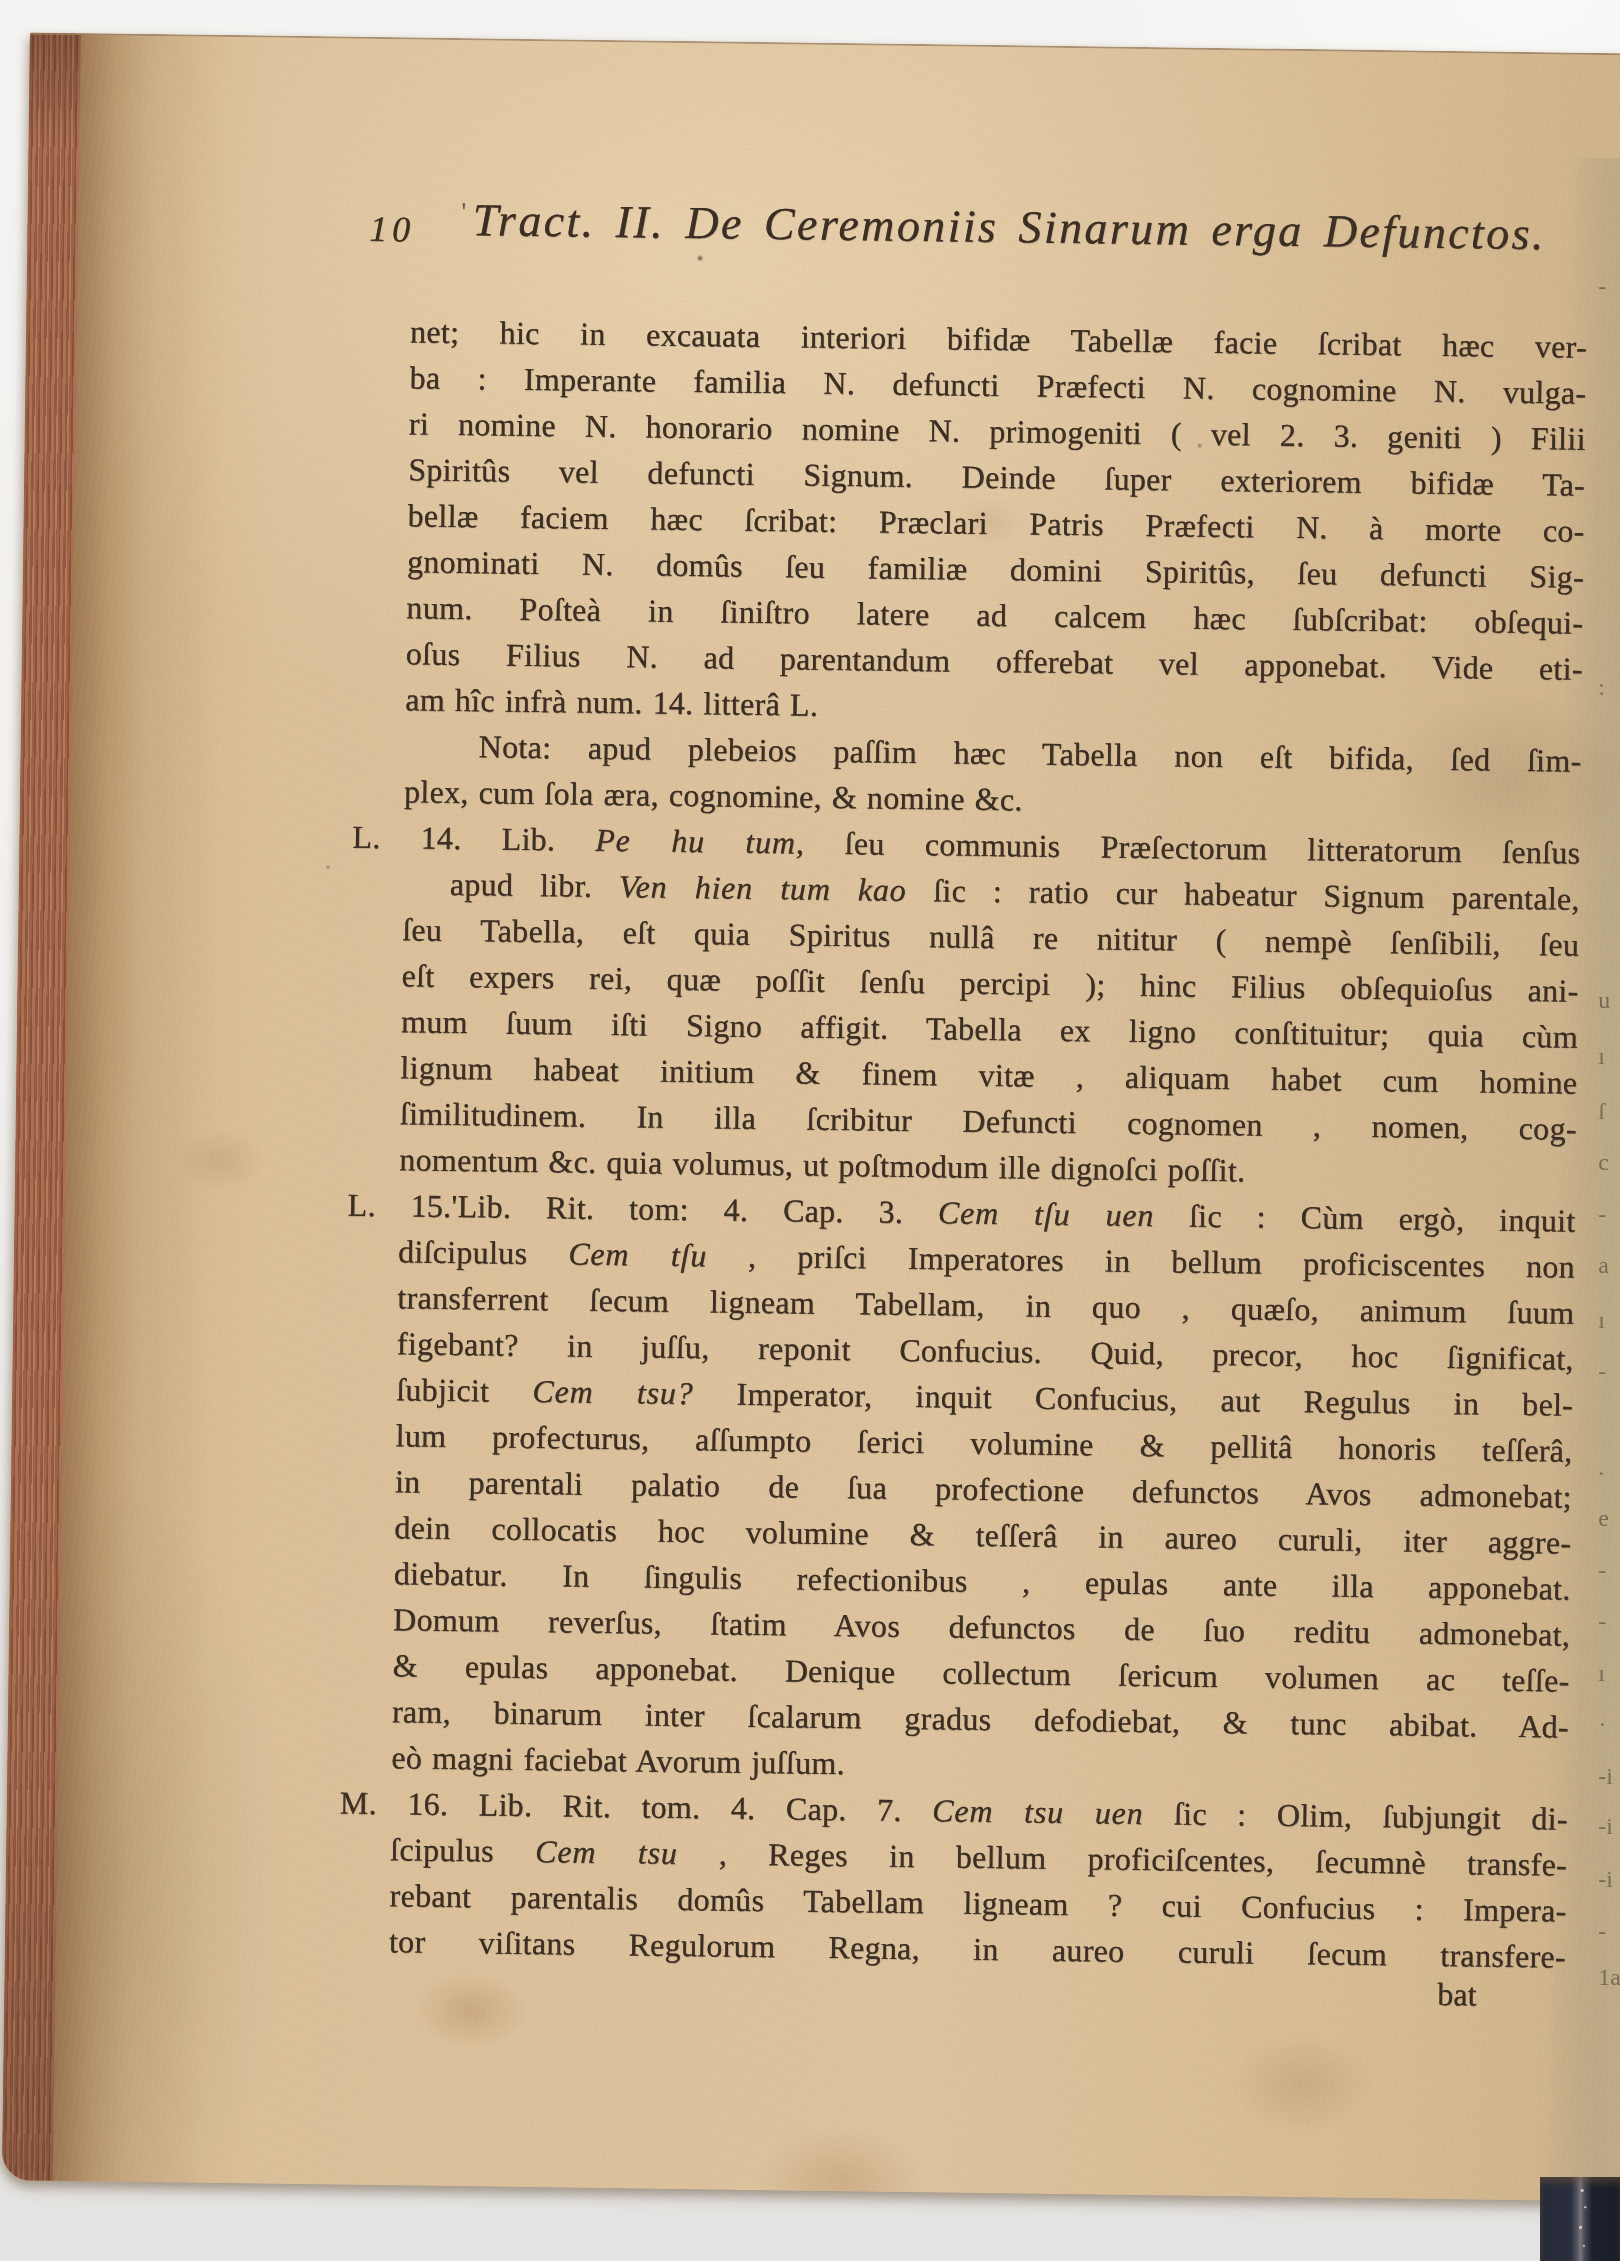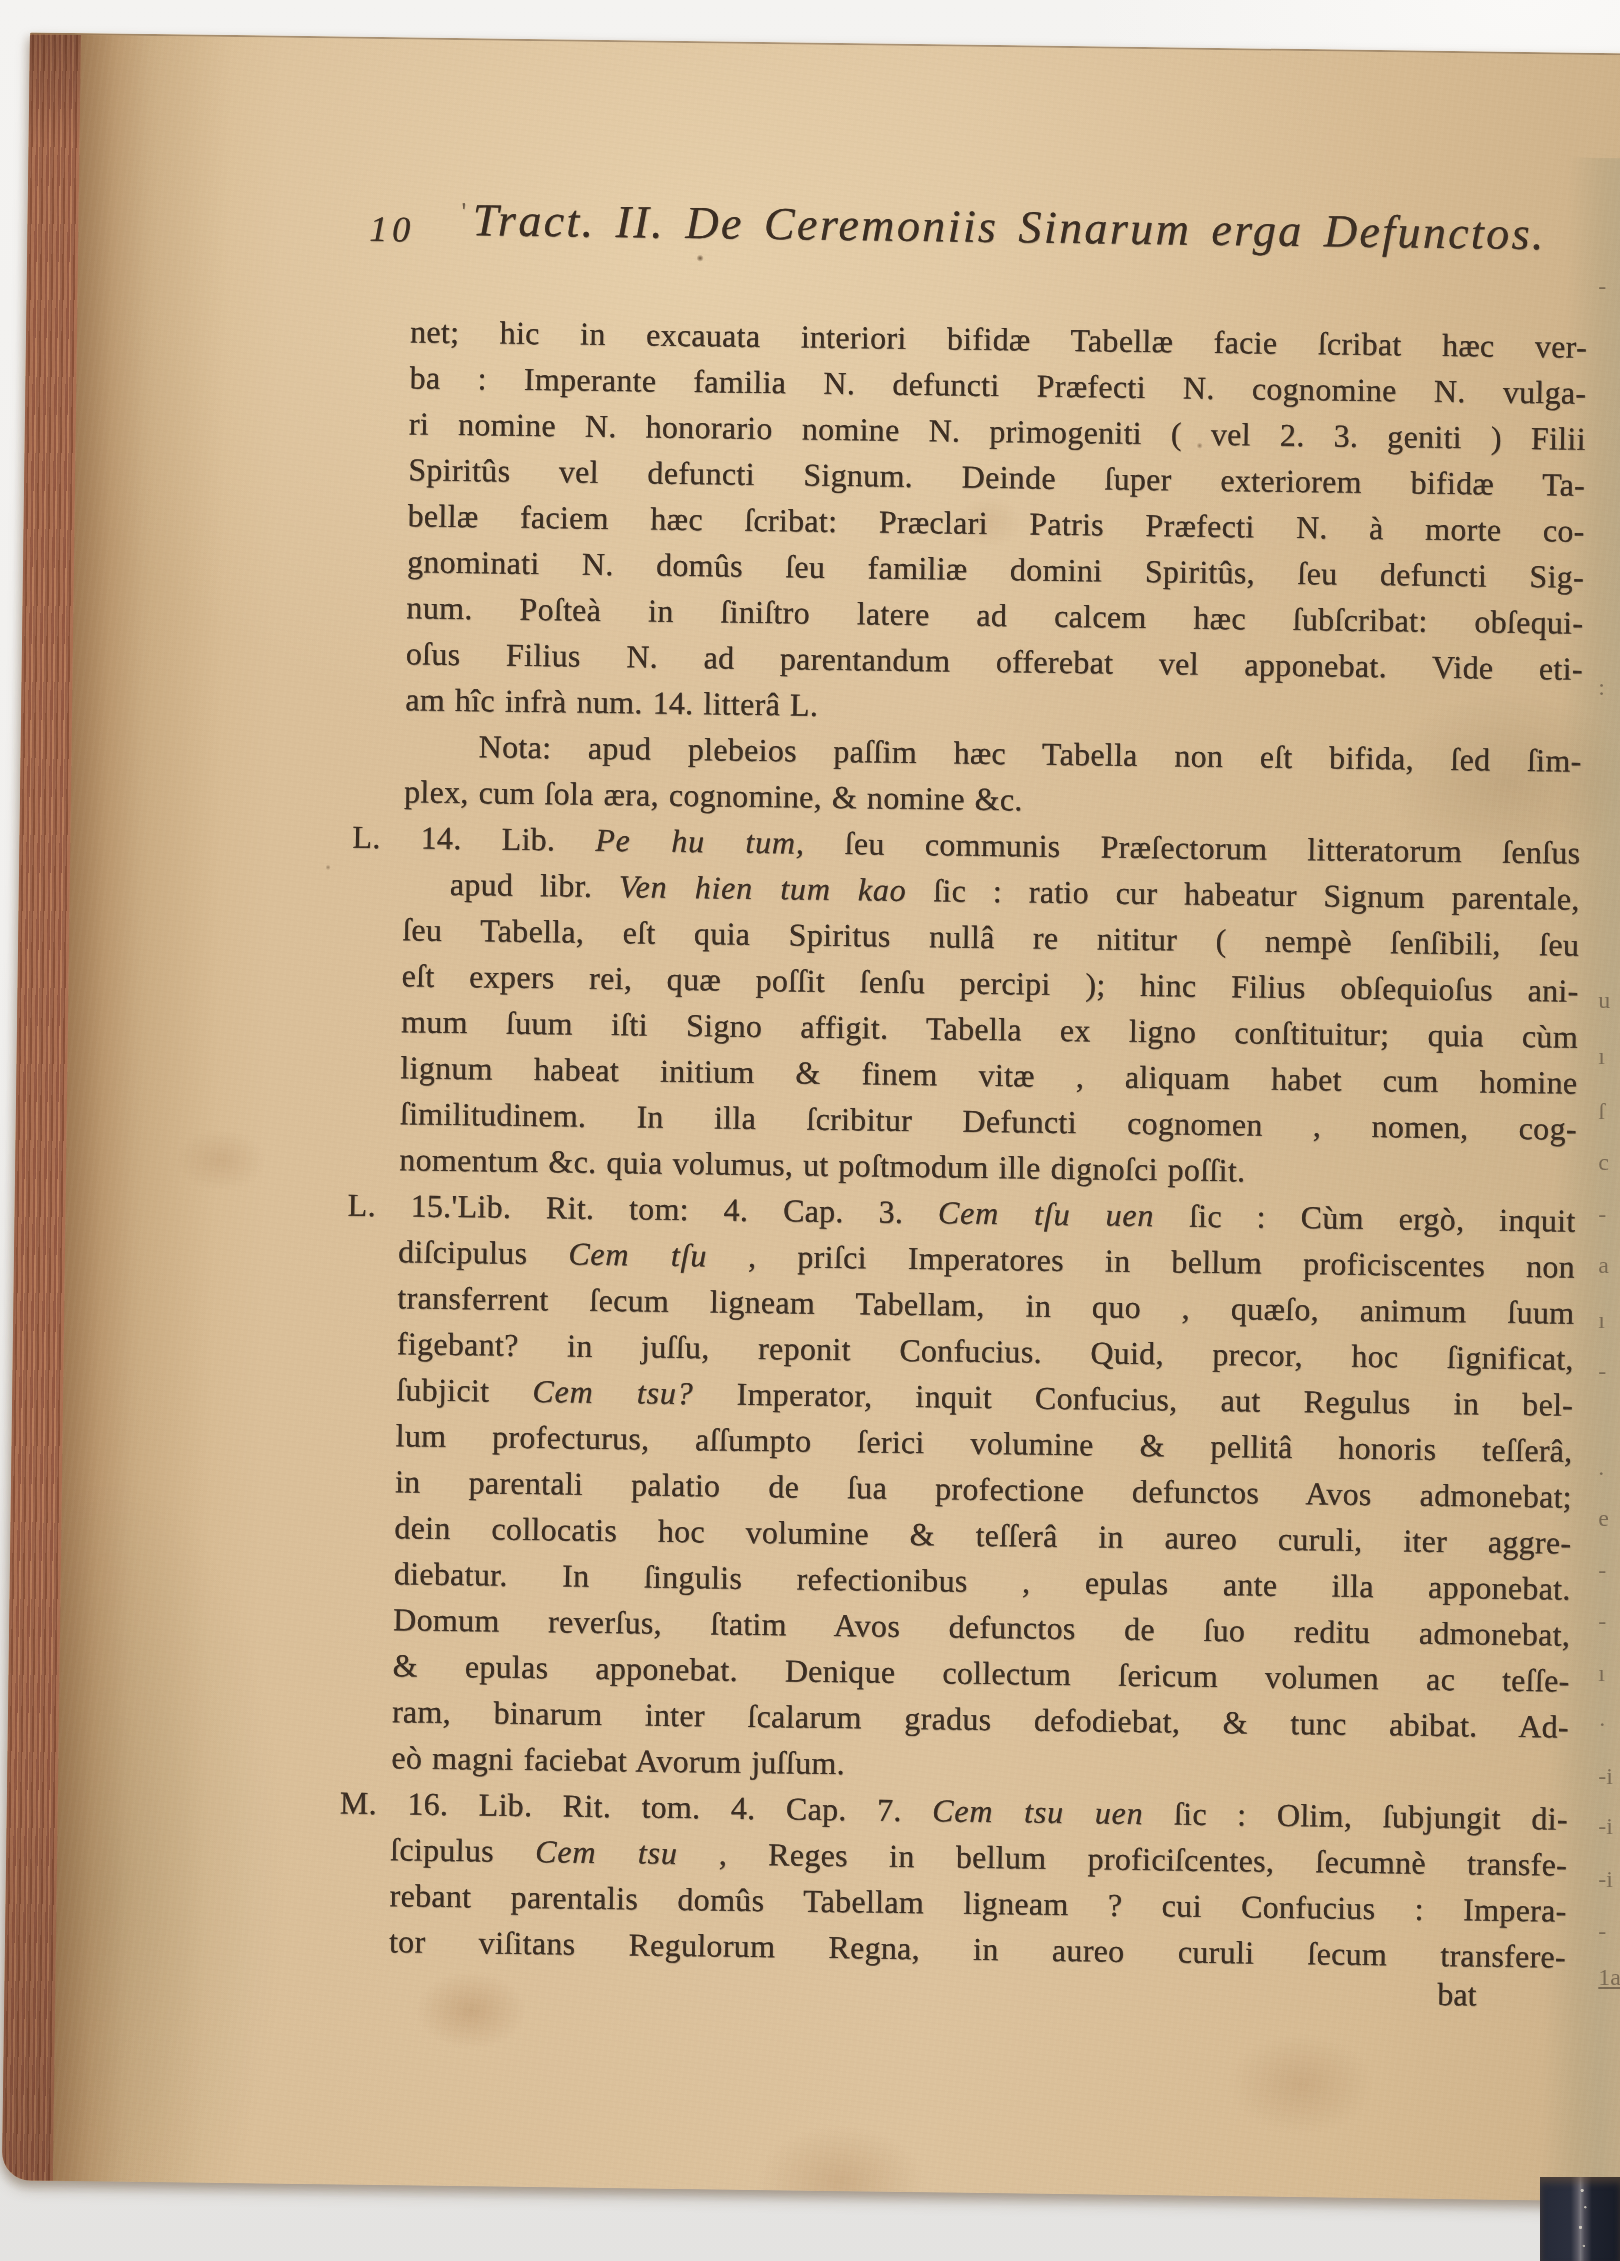--- a/index.html
+++ b/index.html
@@ -159,17 +159,17 @@
       <span class="edge-mark" style="top: 1454px;">.</span>
       <span class="edge-mark" style="top: 1505px;">e</span>
       <span class="edge-mark" style="top: 1557px;">-</span>
       <span class="edge-mark" style="top: 1608px;">-</span>
       <span class="edge-mark" style="top: 1660px;">ı</span>
       <span class="edge-mark" style="top: 1711px;">·</span>
       <span class="edge-mark" style="top: 1763px;">-i</span>
       <span class="edge-mark" style="top: 1813px;">-i</span>
       <span class="edge-mark" style="top: 1866px;">-i</span>
       <span class="edge-mark" style="top: 1918px;">-</span>
-      <span class="edge-mark" style="top: 1964px; text-decoration: underline;">1a</span>
+      <span class="edge-mark" style="top: 1964px;">1a</span>
     </div>
   <div id="dark-object"></div>
 </div>
 
 
 </body></html>

